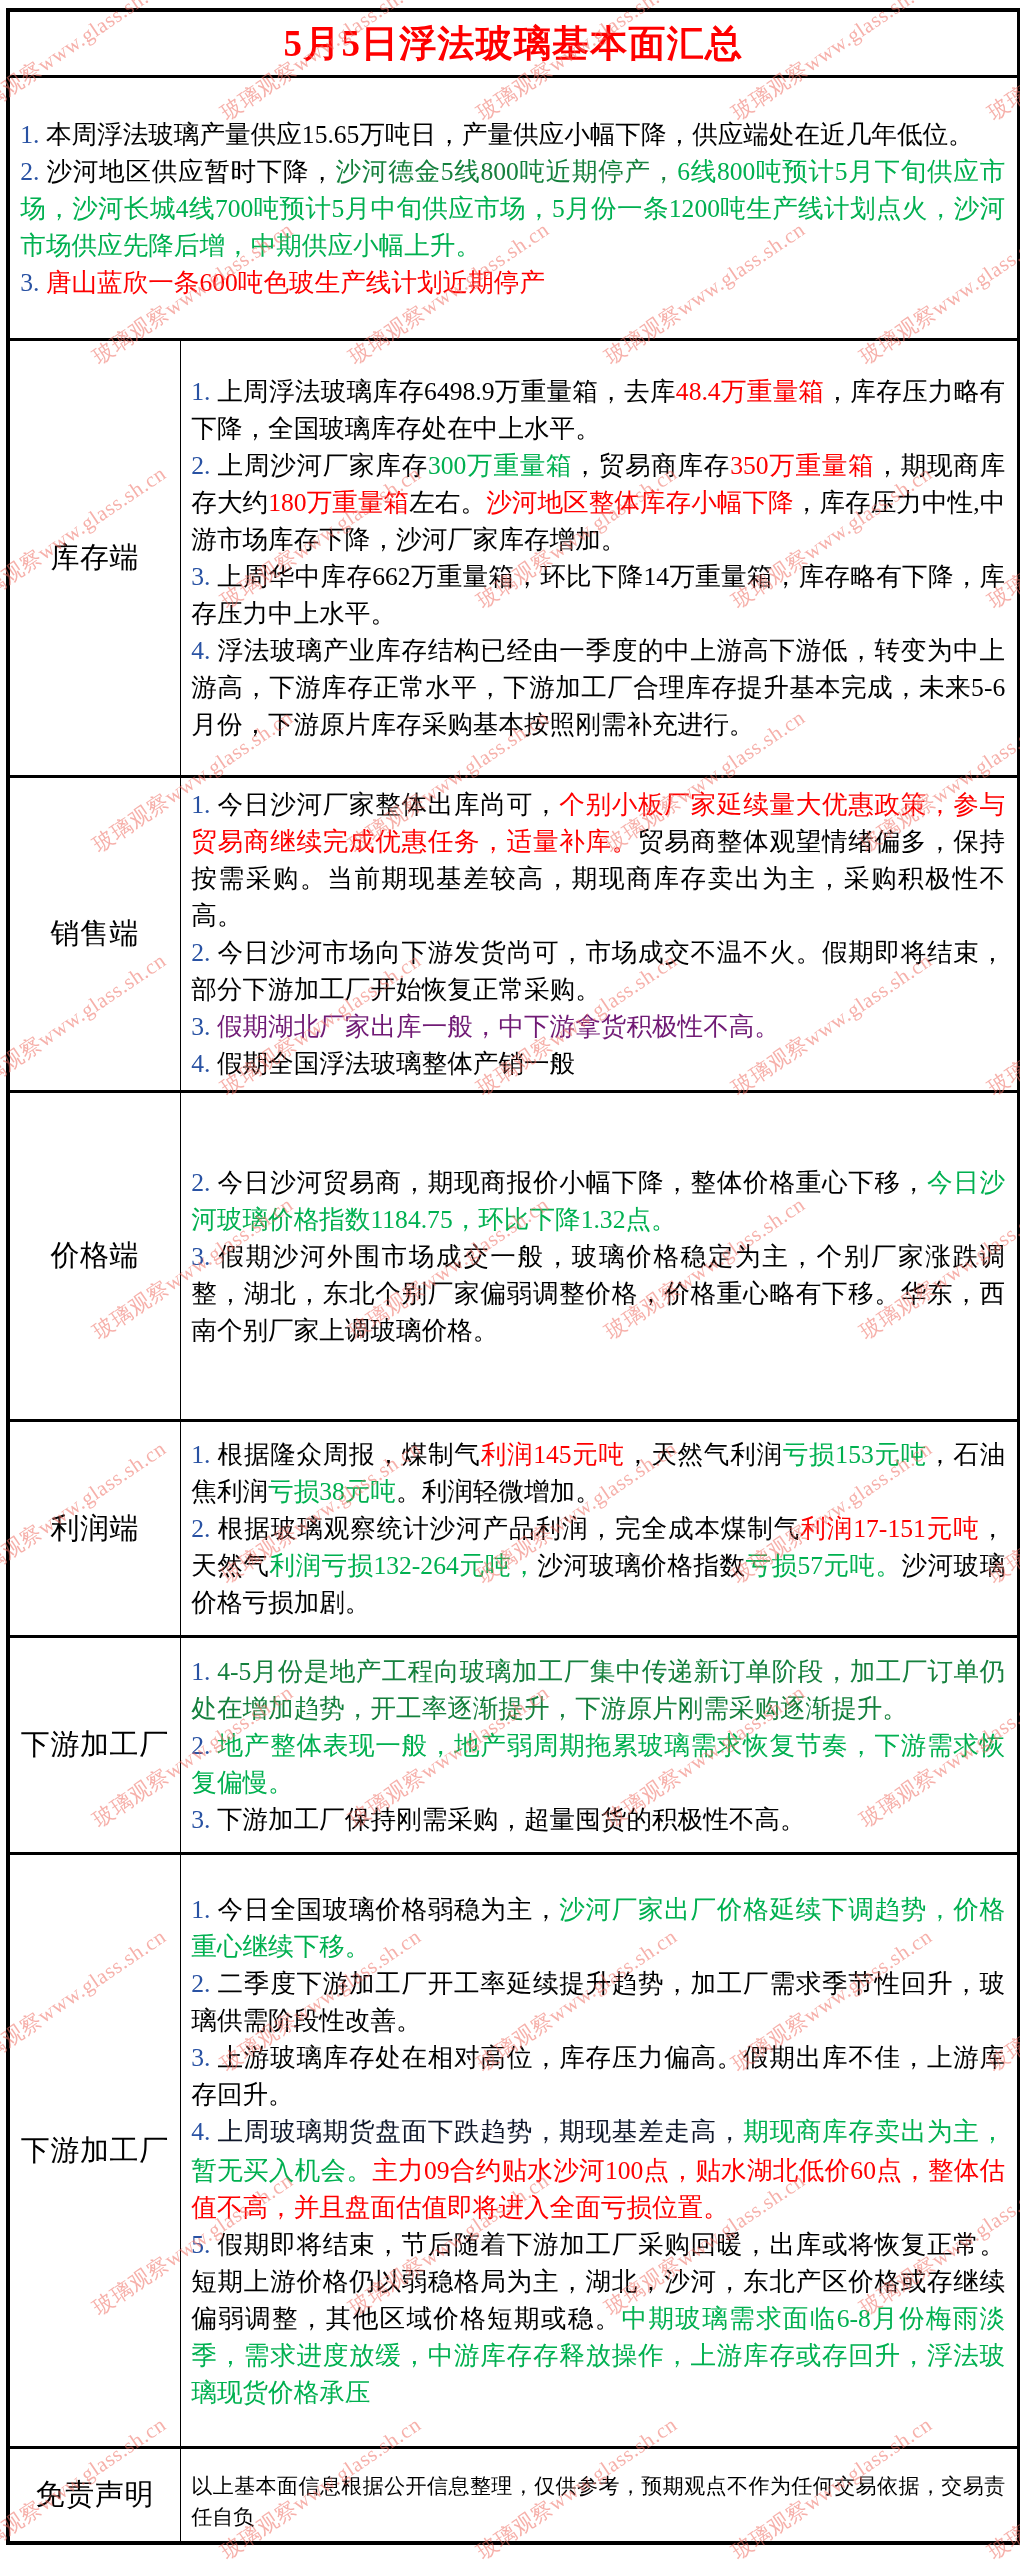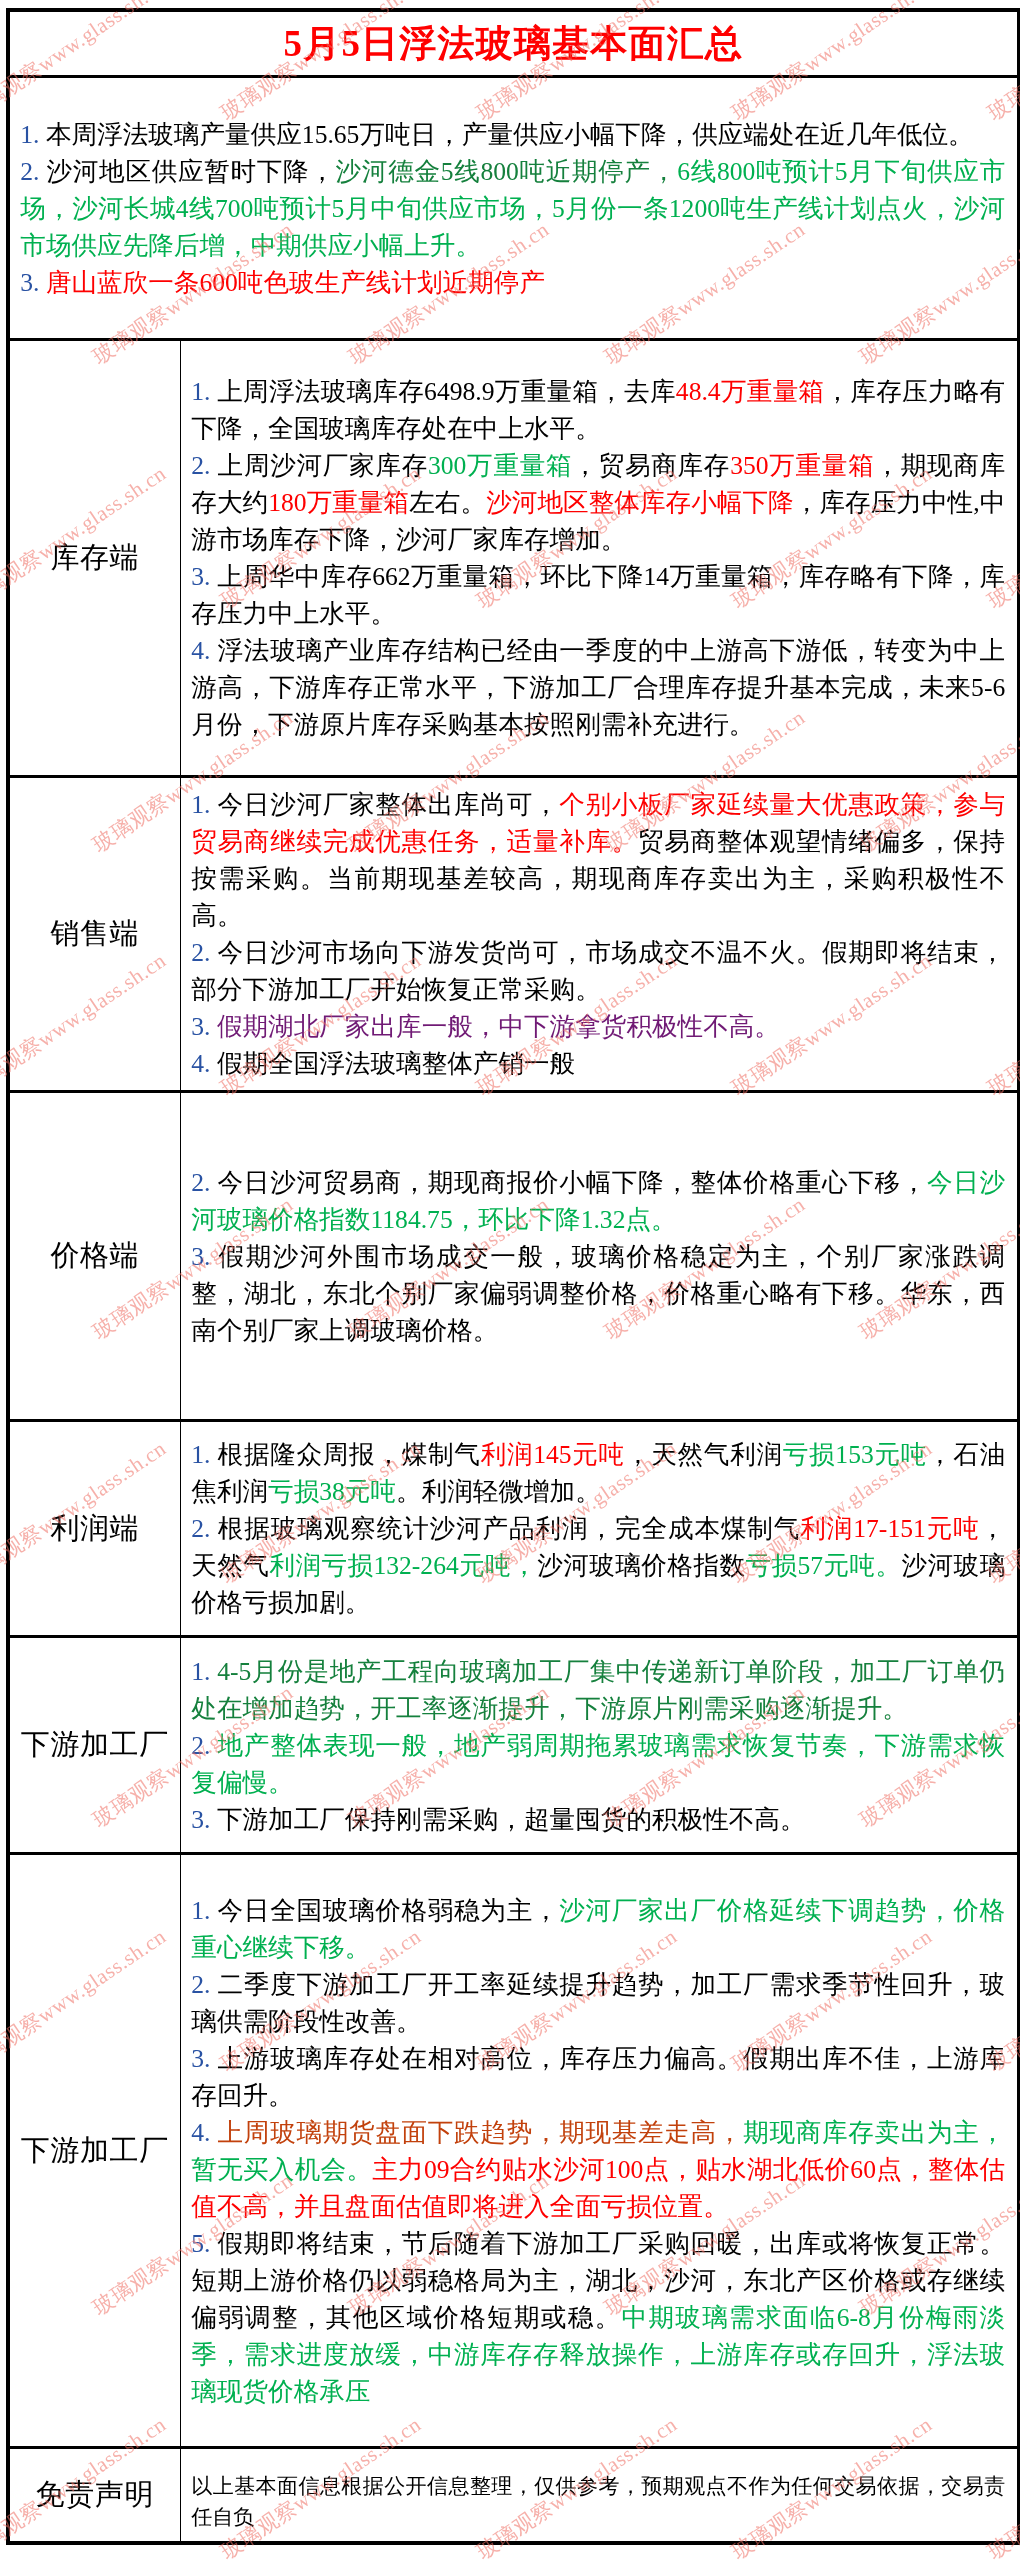--- a/index.html
+++ b/index.html
@@ -101,21 +101,21 @@
           <p class="item"><span class="num" style="color: rgb(41, 82, 163);">2. </span><span class="run" style="color: rgb(0, 176, 80);">地产整体表现一般，地产弱周期拖累玻璃需求恢复节奏，下游需求恢复偏慢。</span></p>
           <p class="item"><span class="num" style="color: rgb(41, 82, 163);">3. </span><span class="run" style="color: rgb(0, 0, 0);">下游加工厂保持刚需采购，超量囤货的积极性不高。</span></p>
         </div>
       </div>
       <div class="row r6">
         <div class="label-cell">下游加工厂</div>
         <div class="content-cell">
           <p class="item"><span class="num" style="color: rgb(41, 82, 163);">1. </span><span class="run" style="color: rgb(0, 0, 0);">今日全国玻璃价格弱稳为主，</span><span class="run" style="color: rgb(0, 176, 80);">沙河厂家出厂价格延续下调趋势，价格重心继续下移。</span></p>
           <p class="item"><span class="num" style="color: rgb(41, 82, 163);">2. </span><span class="run" style="color: rgb(0, 0, 0);">二季度下游加工厂开工率延续提升趋势，加工厂需求季节性回升，玻璃供需阶段性改善。</span></p>
           <p class="item"><span class="num" style="color: rgb(41, 82, 163);">3. </span><span class="run" style="color: rgb(0, 0, 0);">上游玻璃库存处在相对高位，库存压力偏高。假期出库不佳，上游库存回升。</span></p>
-          <p class="item"><span class="num" style="color: rgb(41, 82, 163);">4. </span><span class="run" style="color: #c2410c;">上周玻璃期货盘面下跌趋势，期现基差走高，</span><span class="run" style="color: rgb(0, 176, 80);">期现商库存卖出为主，暂无买入机会。</span><span class="run" style="color: rgb(254, 0, 0);">主力09合约贴水沙河100点，贴水湖北低价60点，整体估值不高，并且盘面估值即将进入全面亏损位置。</span></p>
+          <p class="item"><span class="num" style="color: rgb(41, 82, 163);">4. </span><span class="run" style="color: #0f172a; font-family: Liberation Mono, monospace;">上周玻璃期货盘面下跌趋势，期现基差走高，</span><span class="run" style="color: rgb(0, 176, 80);">期现商库存卖出为主，暂无买入机会。</span><span class="run" style="color: rgb(254, 0, 0);">主力09合约贴水沙河100点，贴水湖北低价60点，整体估值不高，并且盘面估值即将进入全面亏损位置。</span></p>
           <p class="item"><span class="num" style="color: rgb(41, 82, 163);">5. </span><span class="run" style="color: rgb(0, 0, 0);">假期即将结束，节后随着下游加工厂采购回暖，出库或将恢复正常。短期上游价格仍以弱稳格局为主，湖北，沙河，东北产区价格或存继续偏弱调整，其他区域价格短期或稳。</span><span class="run" style="color: rgb(0, 176, 80);">中期玻璃需求面临6-8月份梅雨淡季，需求进度放缓，中游库存存释放操作，上游库存或存回升，浮法玻璃现货价格承压</span></p>
         </div>
       </div>
       <div class="row r7 small">
         <div class="label-cell">免责声明</div>
         <div class="content-cell">
           <p class="item"><span class="run" style="color: rgb(0, 0, 0);">以上基本面信息根据公开信息整理，仅供参考，预期观点不作为任何交易依据，交易责任自负</span></p>
         </div>
       </div>
     </div>

